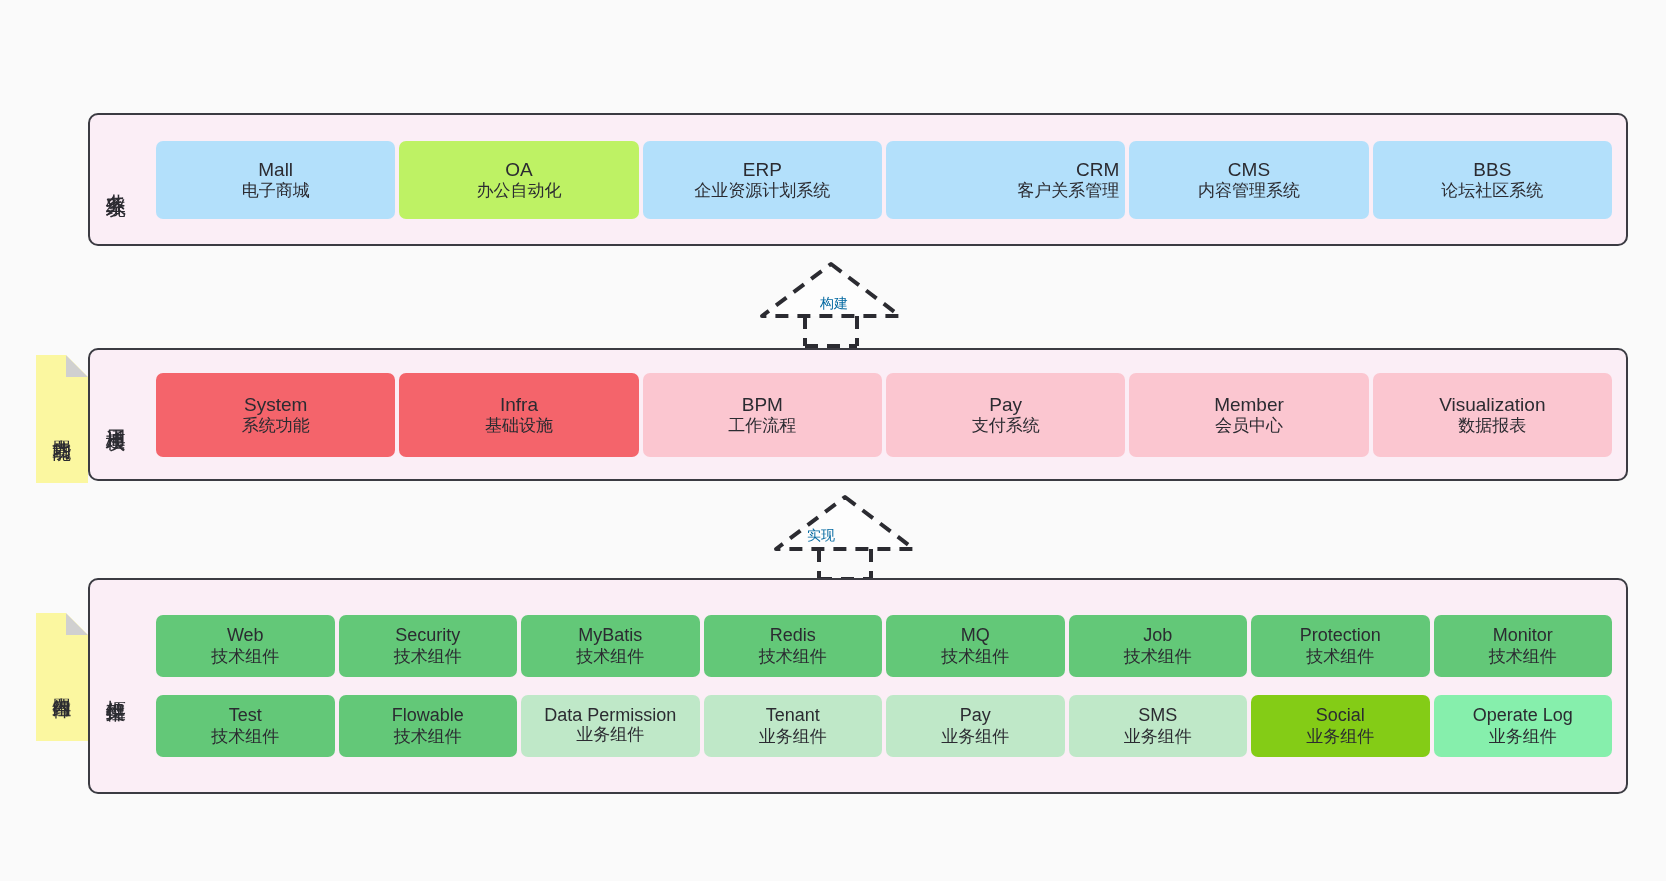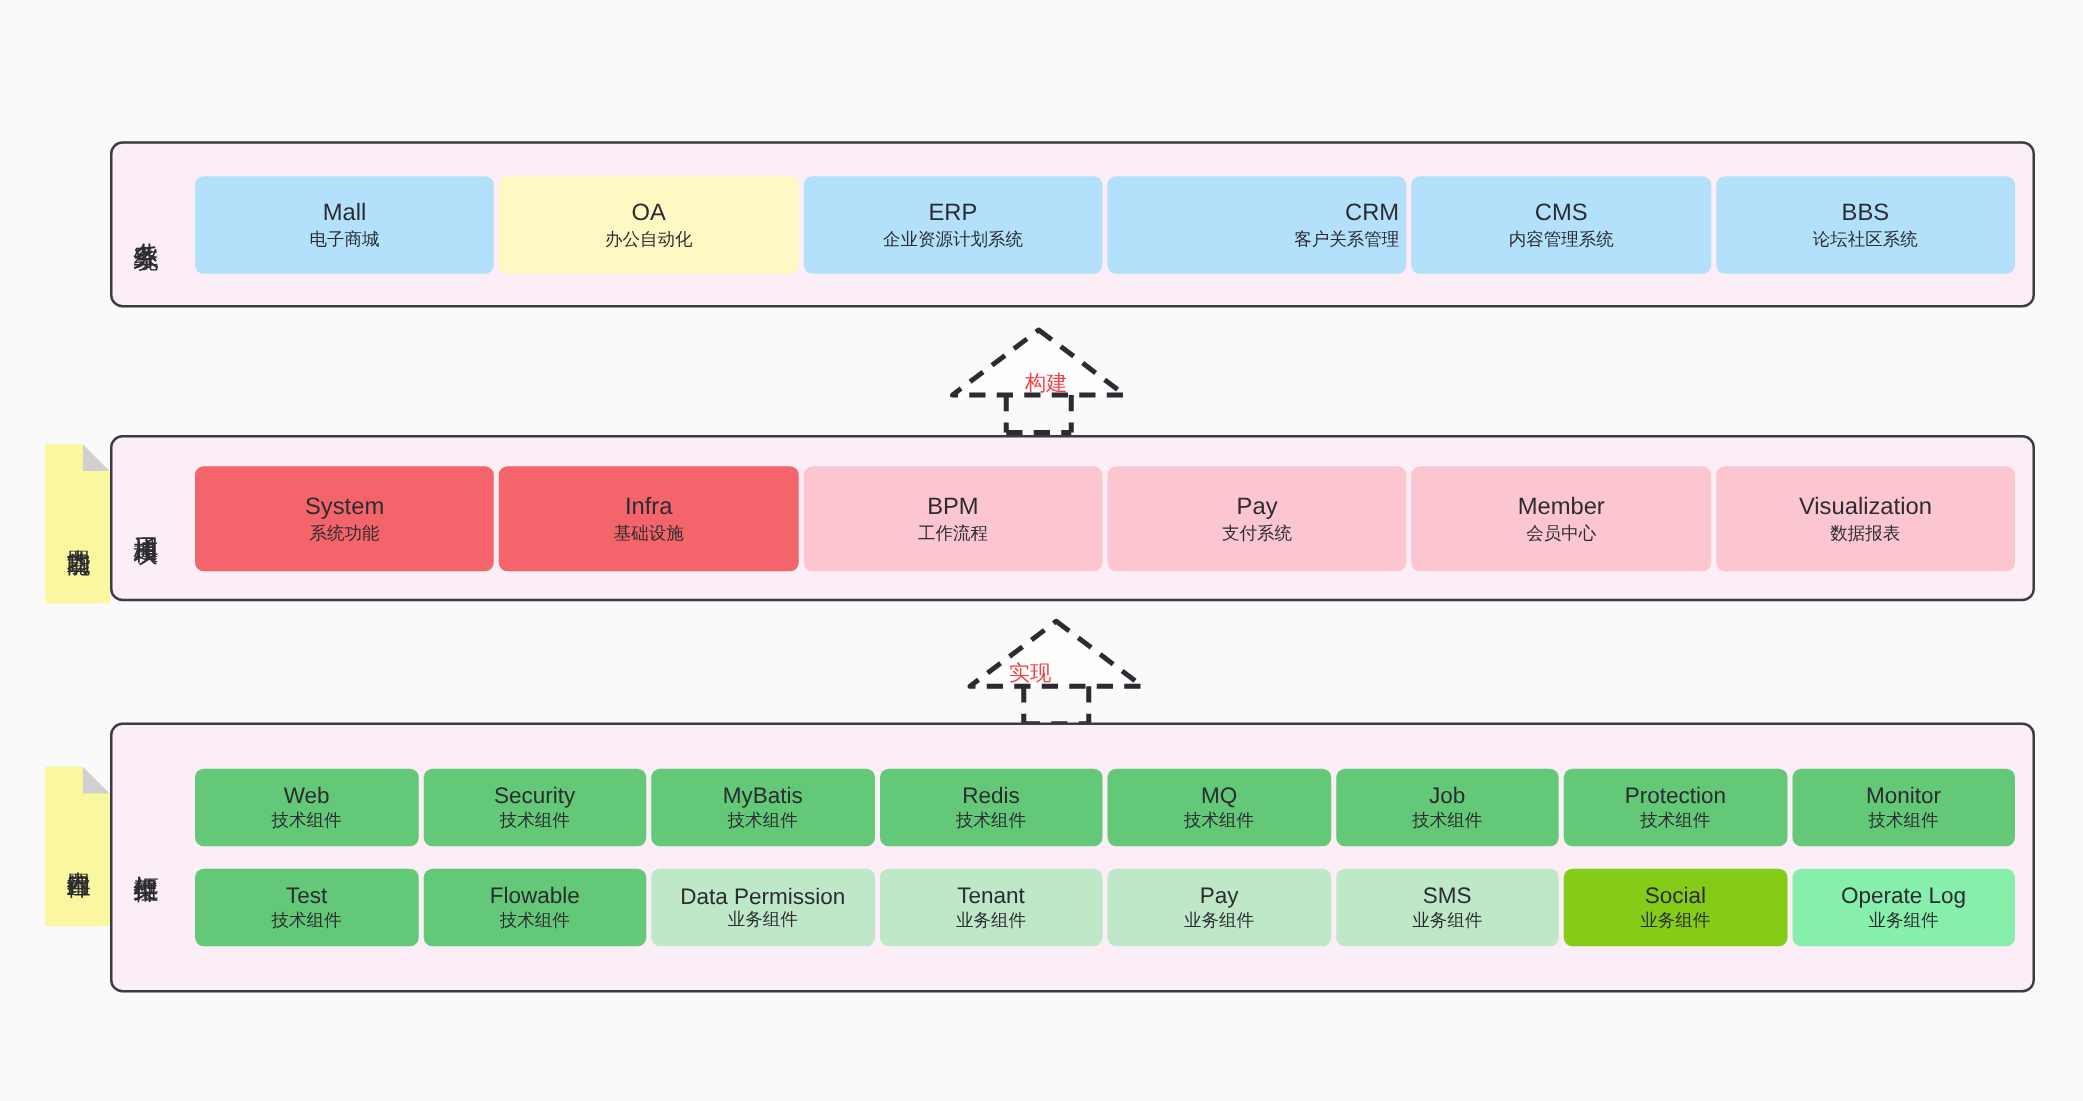--- a/index.html
+++ b/index.html
@@ -63,21 +63,21 @@
     text-align: center;
     color: #2b2b31;
     box-sizing: border-box;
     padding: 4px 6px;
     line-height: 1.22;
   }
   .node .n-title {
     font-size: 19px;
   }
   .node .n-sub {
-    font-size: 14px;
+    font-size: 17px;
   }
   .node.small .n-title { font-size: 18px; }
 
   .h-biz    { height: 78px; background: #b3e0fb; }
   .h-mod    { height: 84px; }
   .h-frame  { height: 62px; }
 
   .c-blue      { background: #b3e0fb; }
   .c-red       { background: #f4646b; }
   .c-pink      { background: #fbc6d0; }
@@ -111,39 +111,39 @@
     background: #d0d0d0;
     clip-path: polygon(0 0, 100% 100%, 0 100%);
   }
 
   
   .gen-arrow {
     position: absolute;
   }
   .gen-label {
     position: absolute;
-    font-size: 17px;
-    color: #ef4444;
+    font-size: 14px;
+    color: #0369a1;
     white-space: nowrap;
     user-select: none;
     text-align: center;
   }
 </style>
 </head>
 <body>
 
 <div class="layer" style="left:88px; top:113px; width:1540px; height:133px;">
   <div class="layer-title">业务系统</div>
   <div class="layer-body">
     <div class="layer-row">
       <div class="node h-biz c-blue" style="background: rgb(179, 224, 251);">
         <span class="n-title">Mall</span>
         <span class="n-sub">电子商城</span>
       </div>
-      <div class="node h-biz c-blue" style="background: #fef9c3;">
+      <div class="node h-biz c-blue" style="background: #bef264;">
         <span class="n-title">OA</span>
         <span class="n-sub">办公自动化</span>
       </div>
       <div class="node h-biz c-blue" style="background: rgb(179, 224, 251);">
         <span class="n-title">ERP</span>
         <span class="n-sub">企业资源计划系统</span>
       </div>
       <div class="node h-biz c-blue" style="background: rgb(179, 224, 251); align-items: flex-end;">
         <span class="n-title">CRM</span>
         <span class="n-sub">客户关系管理</span>

